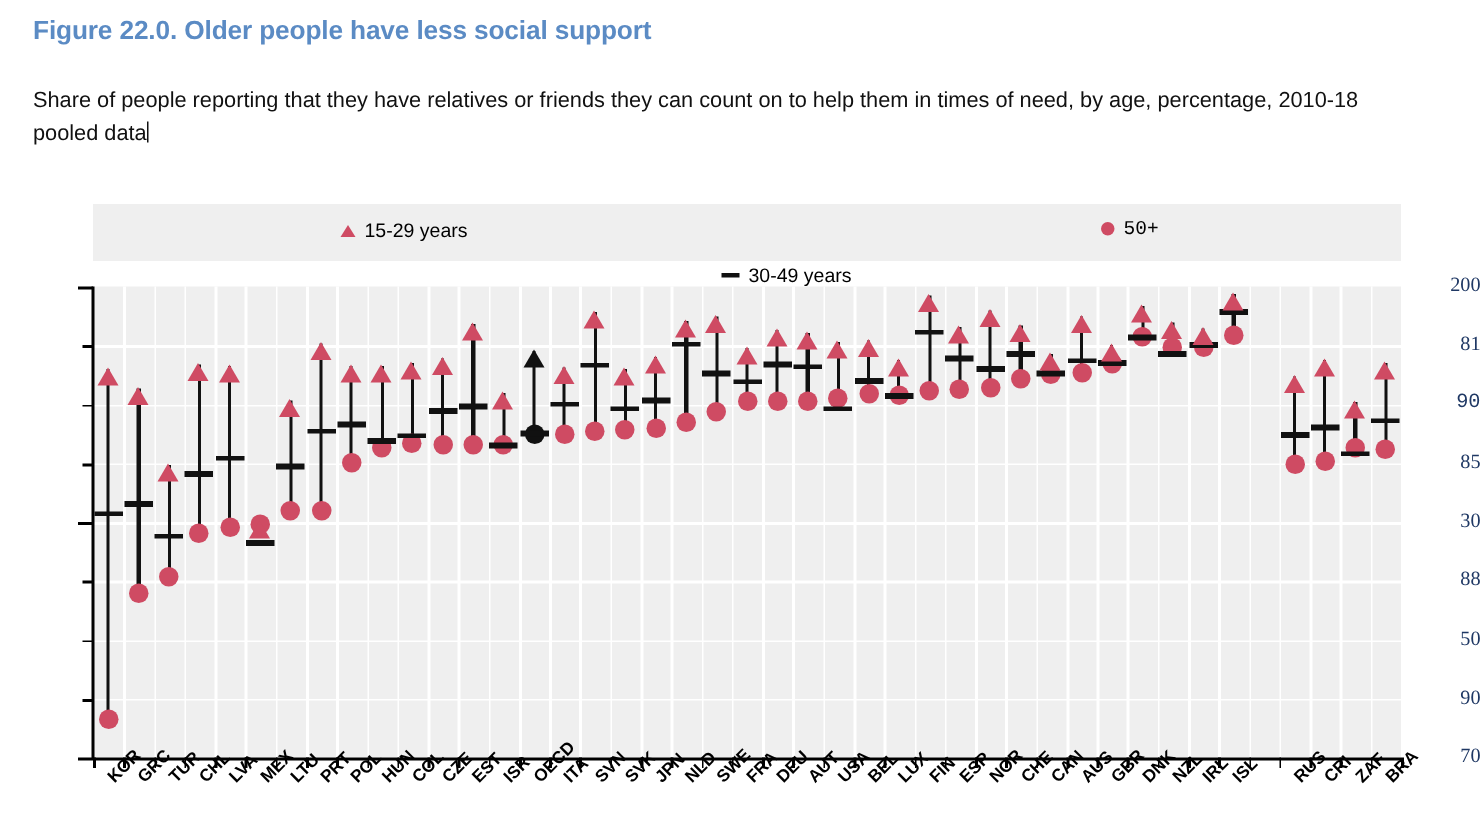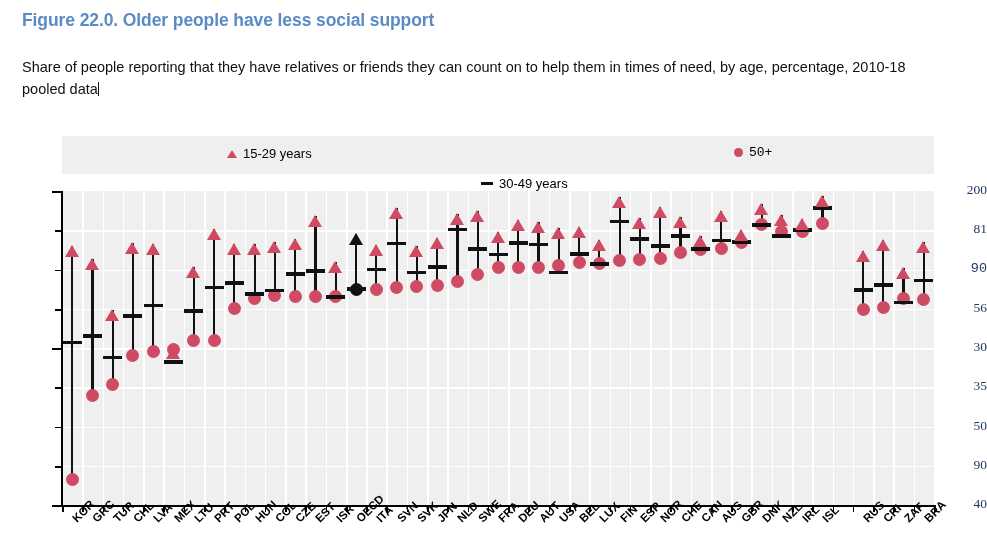--- a/index.html
+++ b/index.html
@@ -235,31 +235,31 @@
 <div class="xlabel" style="left: 739.349px; top: 516px;">GBR</div>
 <div class="xlabel" style="left: 759.628px; top: 516px;">DNK</div>
 <div class="xlabel" style="left: 779.907px; top: 516px;">NZL</div>
 <div class="xlabel" style="left: 800.186px; top: 516px;">IRL</div>
 <div class="xlabel" style="left: 820.465px; top: 516px;">ISL</div>
 <div class="xlabel" style="left: 861.023px; top: 516px;">RUS</div>
 <div class="xlabel" style="left: 881.302px; top: 516px;">CRI</div>
 <div class="xlabel" style="left: 901.581px; top: 516px;">ZAF</div>
 <div class="xlabel" style="left: 921.86px; top: 516px;">BRA</div>
 <div class="ytick major" style="top: 505px;"></div>
-<div class="ylabel" style="top: 496px;">40</div>
+<div class="ylabel" style="top: 496px;">70</div>
 <div class="ytick" style="top: 465.75px;"></div>
 <div class="ylabel" style="top: 456.75px;">90</div>
 <div class="ytick" style="top: 426.5px;"></div>
 <div class="ylabel" style="top: 417.5px;">50</div>
 <div class="ytick" style="top: 387.25px;"></div>
-<div class="ylabel" style="top: 378.25px;">35</div>
+<div class="ylabel" style="top: 378.25px;">88</div>
 <div class="ytick major" style="top: 348px;"></div>
 <div class="ylabel" style="top: 339px;">30</div>
 <div class="ytick" style="top: 308.75px;"></div>
-<div class="ylabel" style="top: 299.75px;">56</div>
+<div class="ylabel" style="top: 299.75px;">85</div>
 <div class="ytick" style="top: 269.5px;"></div>
 <div class="ylabel" style="top: 260.5px; font-family: Liberation Mono, monospace;">90</div>
 <div class="ytick" style="top: 230.25px;"></div>
 <div class="ylabel" style="top: 221.25px;">81</div>
 <div class="ytick major" style="top: 191px;"></div>
 <div class="ylabel" style="top: 182px;">200</div>
 <div class="stem" style="left: 71.0395px; top: 245.95px; height: 233.145px;"></div>
 <div class="dot" title="KOR 50+: 63.3" style="left: 65.6395px; top: 472.595px;"></div>
 <div class="dash" title="KOR 30-49: 80.7" style="left: 62.6395px; top: 340.705px;"></div>
 <div class="tri" title="KOR 15-29: 93" style="left: 64.6395px; top: 244.95px;"></div>

